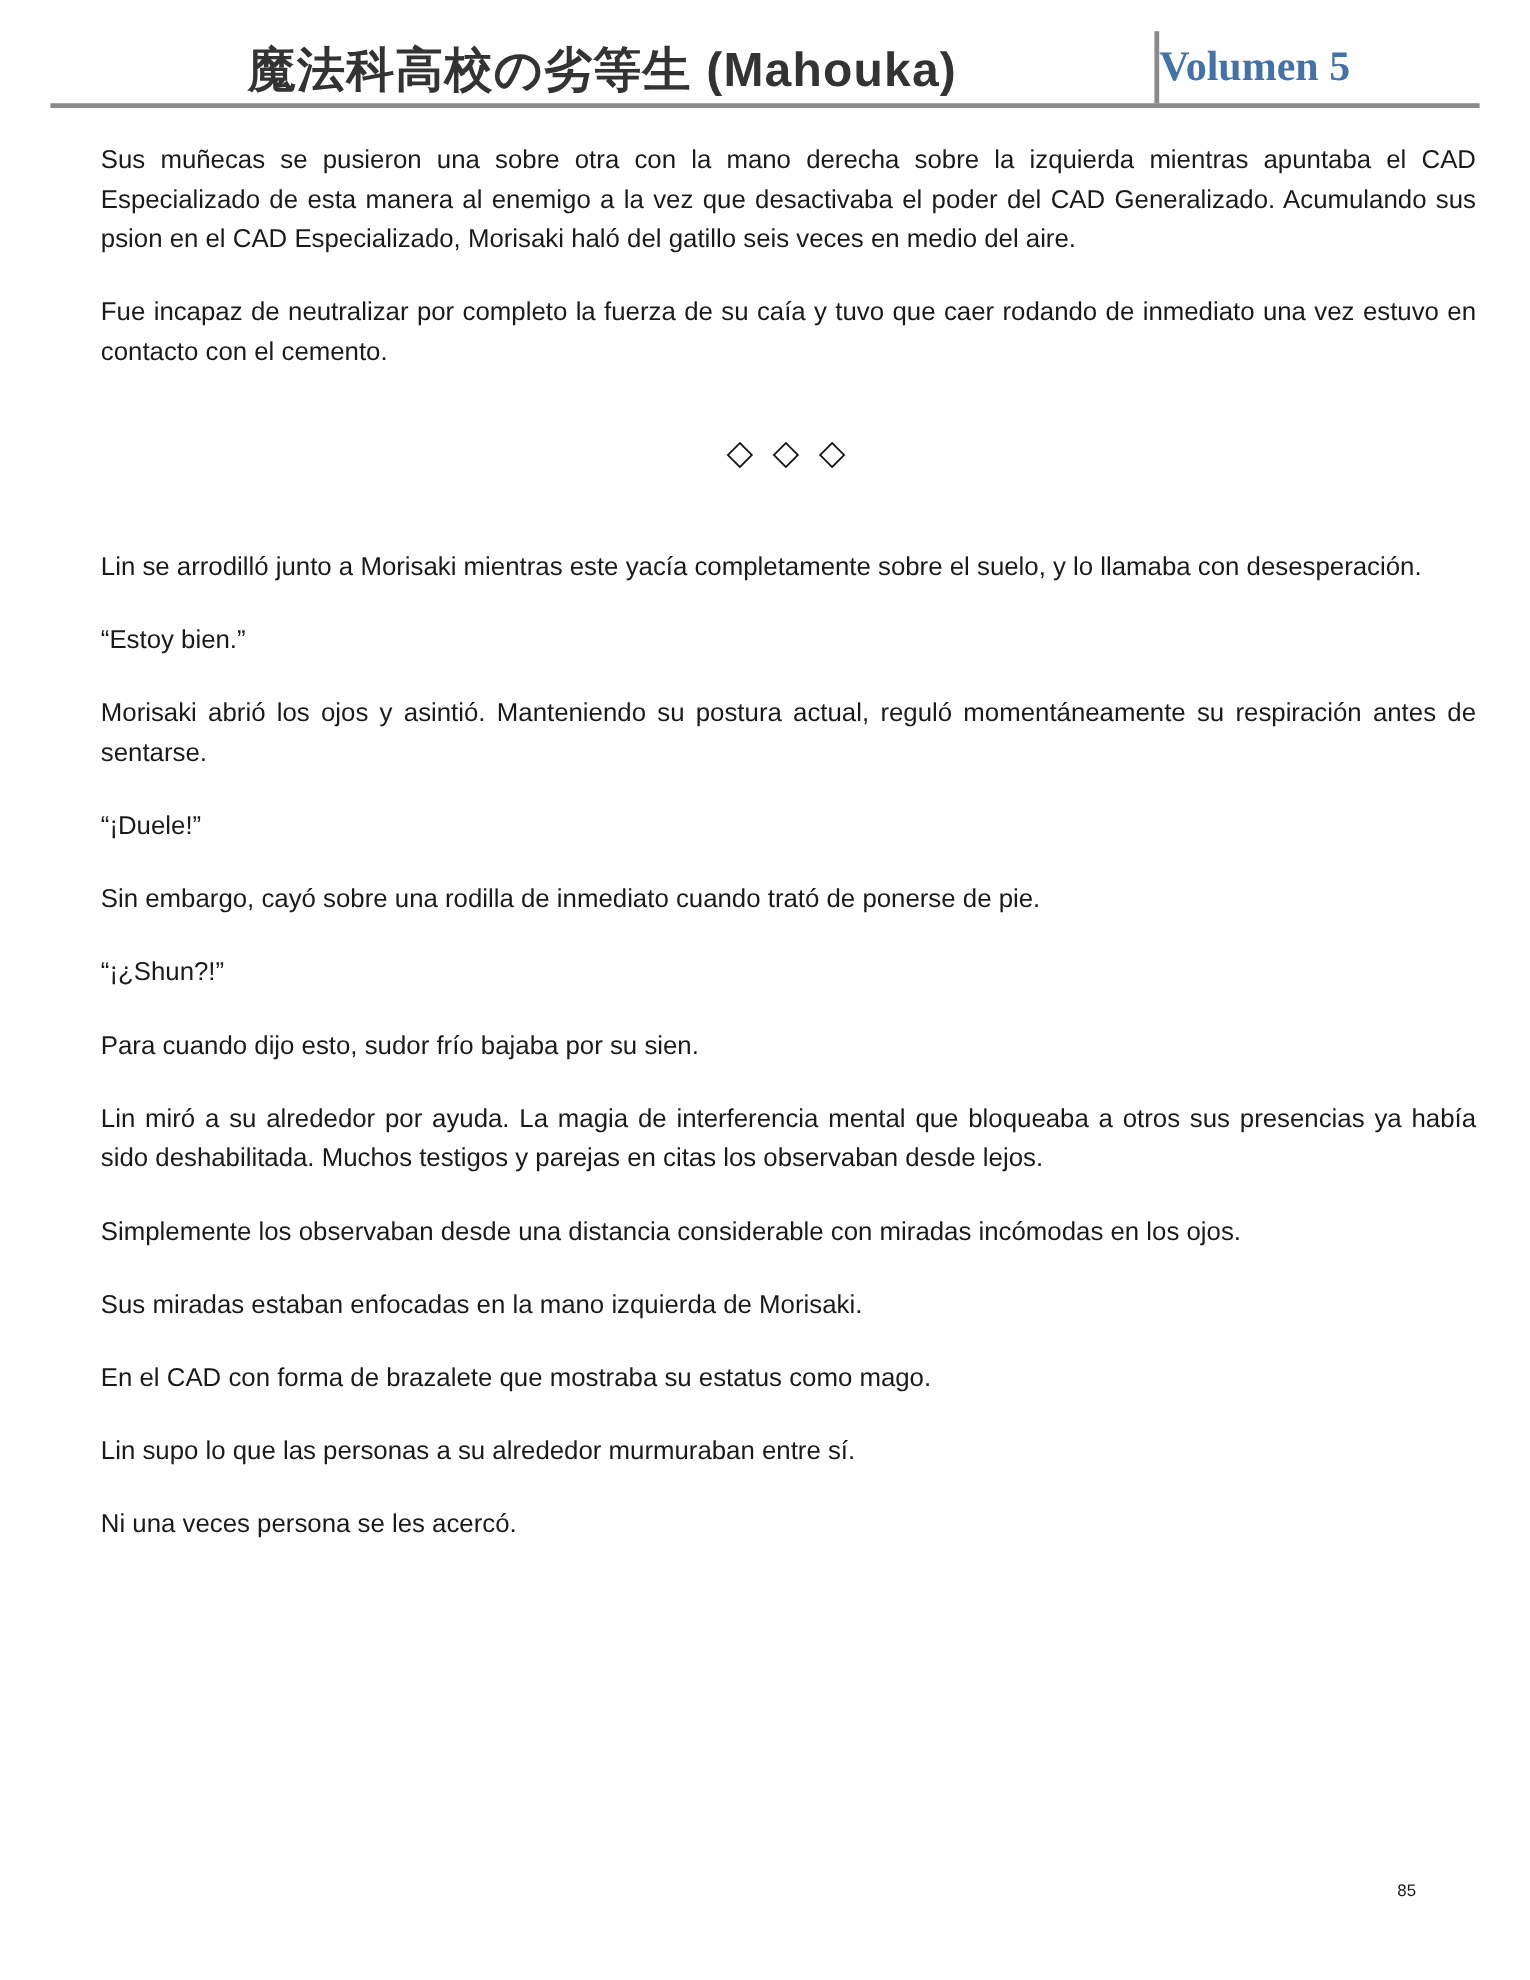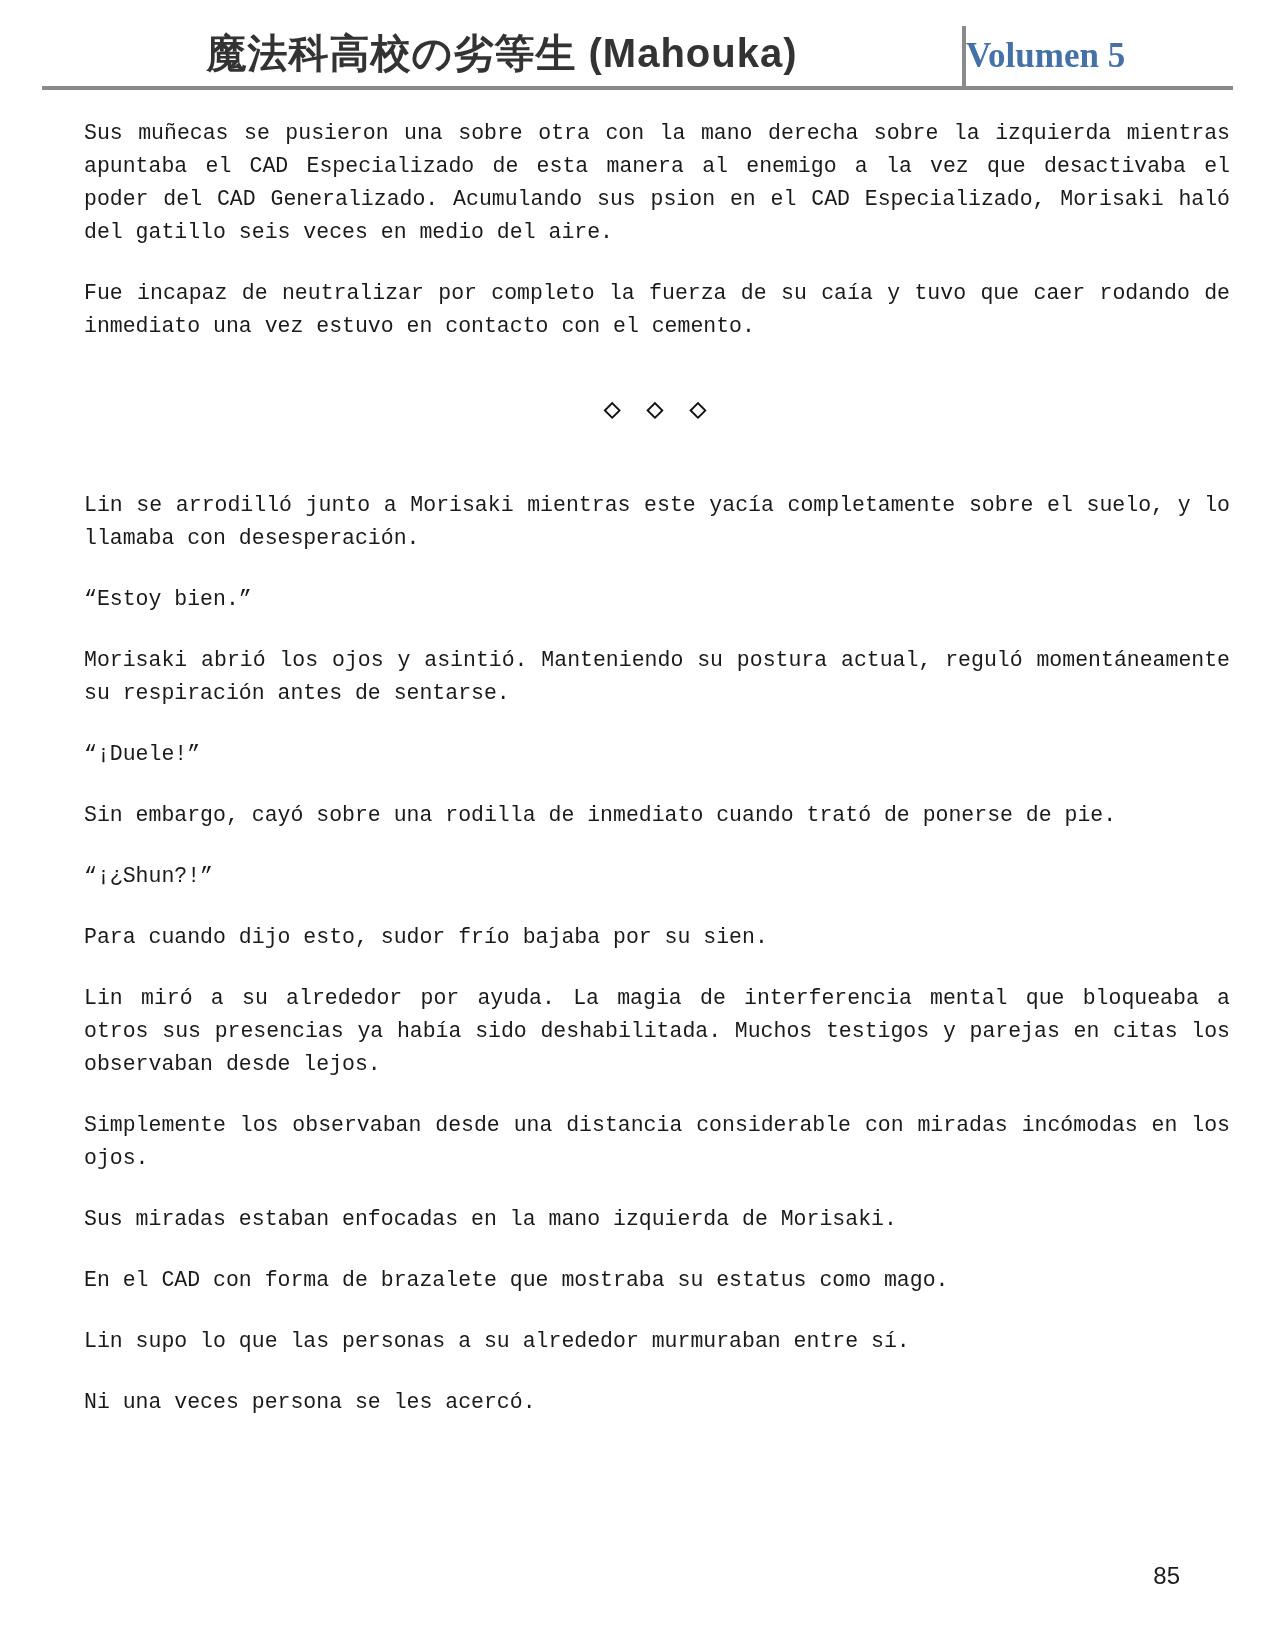--- a/index.html
+++ b/index.html
@@ -21,21 +21,21 @@
   .doc-header {
     margin: 26px 42px 0 42px;
     height: 64px;
     display: flex;
     align-items: stretch;
     border-bottom: 4px solid var(--rule-gray);
   }
   .header-title-cell {
     flex: 1 1 auto;
     display: flex;
-    align-items: flex-start;
+    align-items: flex-end;
     justify-content: center;
   }
   .doc-title {
     font-size: 40px;
     font-weight: bold;
     color: #333333;
     letter-spacing: 1px;
     white-space: nowrap;
   }
   .header-divider {
@@ -49,42 +49,41 @@
   }
   .volume-label {
     font-family: "Liberation Serif", "DejaVu Serif", serif;
     font-size: 35px;
     font-weight: bold;
     color: var(--accent-blue);
     white-space: nowrap;
   }
   .content {
     padding: 27px 45px 0 84px;
-    font-family: Liberation Mono, monospace;
   }
   .content p {
     font-size: 21.5px;
     line-height: 33px;
     text-align: justify;
     white-space: pre-wrap;
     margin: 0 0 28px 0;
   }
   .scene-break {
     text-align: center;
     font-size: 29px;
     line-height: 36px;
     letter-spacing: 4px;
     color: #111111;
     margin: 50px 0 60px 0;
   }
   .page-number {
     position: absolute;
     top: 1559px;
     right: 95px;
-    font-size: 24px;
+    font-size: 14px;
     line-height: 33px;
     color: var(--text-color);
     text-align: right;
   }
 </style>
 </head>
 <body>
 
 <div class="page">
 

